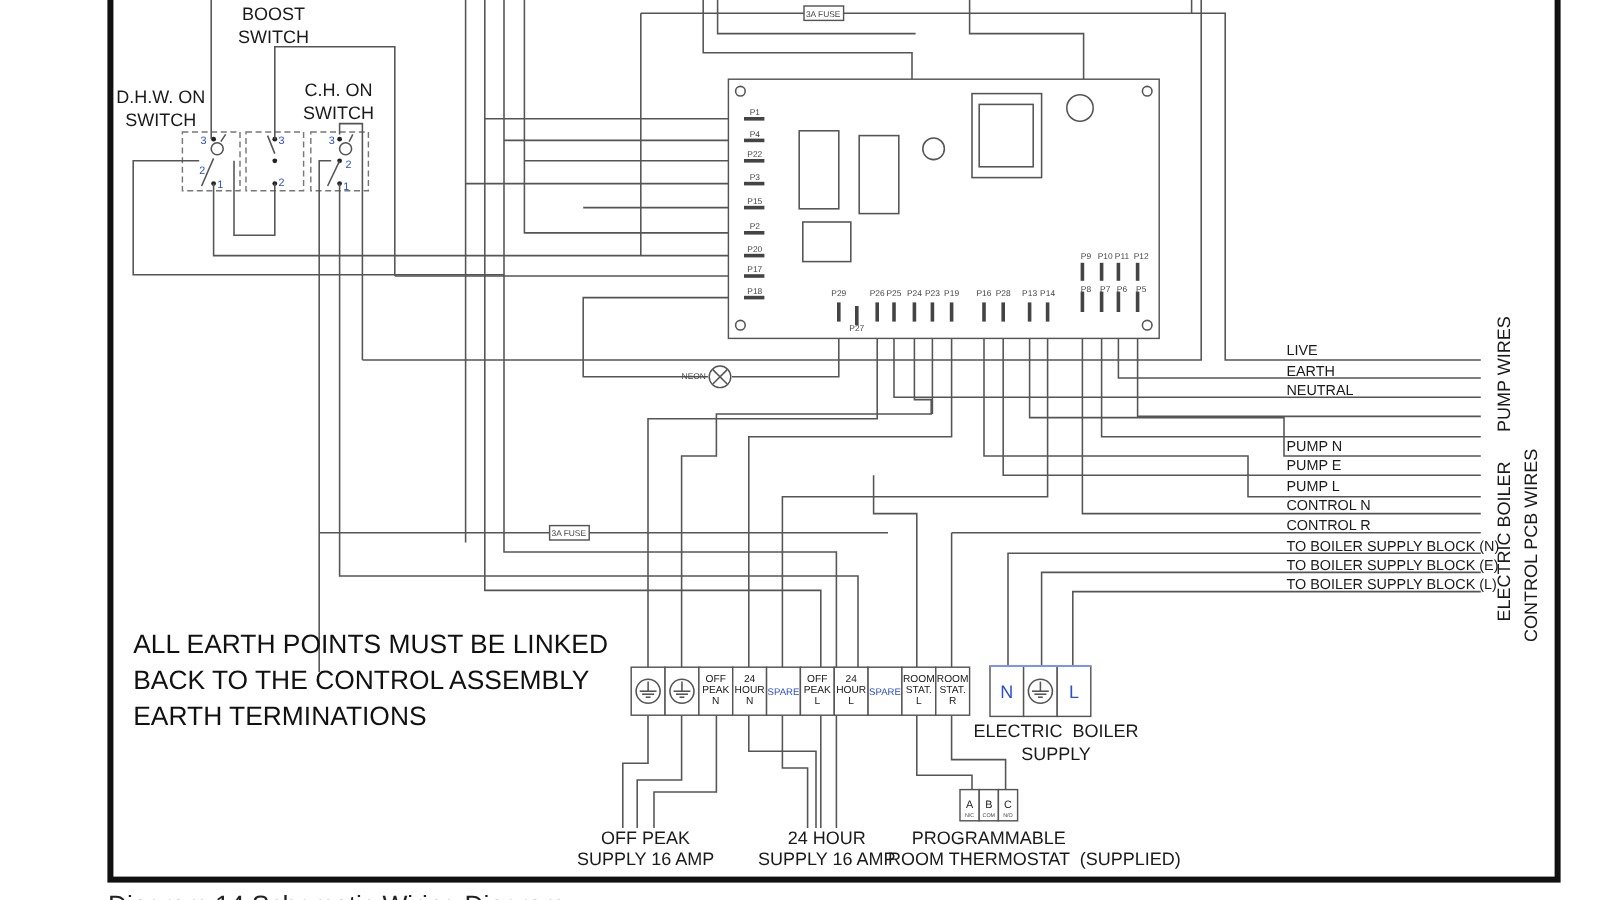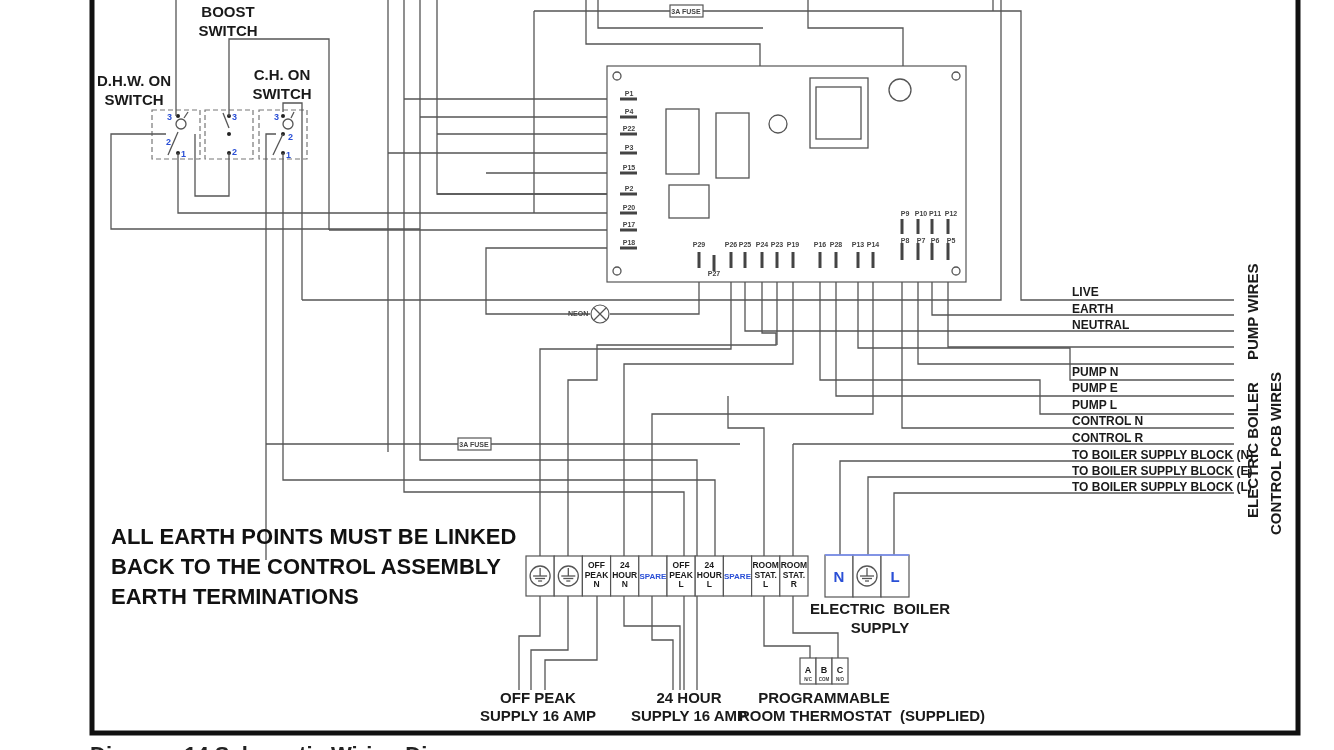--- a/index.html
+++ b/index.html
@@ -1,17 +1,17 @@
 <!DOCTYPE html>
 <html><head>
 <meta charset="utf-8">
 <style>
   html, body { margin:0; padding:0; background:#ffffff; }
   body { width:1334px; height:750px; overflow:hidden; position:relative; font-family:"Liberation Sans", sans-serif; }
-  #stage { position:absolute; left:0; top:0; width:1334px; height:750px;font-weight:bold; }
+  #stage { position:absolute; left:0; top:0; width:1334px; height:750px; }
   svg text { font-family:"Liberation Sans", sans-serif; fill:#1a1a1a; }
   .w { stroke:#555; stroke-width:1.3; fill:none; }
   .frame { stroke:#111; stroke-width:5; fill:none; }
   .dash { stroke:#777; stroke-width:1.2; fill:none; stroke-dasharray:5 3; }
   .blk { stroke:#555; stroke-width:1.2; fill:#fff; }
   .blue { fill:#2a4fd6 !important; }
   .pin { stroke:#444; stroke-width:3; }
   .lbl-sm { font-size:7px; fill:#444; }
   .lbl-term { font-size:9px; }
   .lbl-wire { font-size:12px; }

